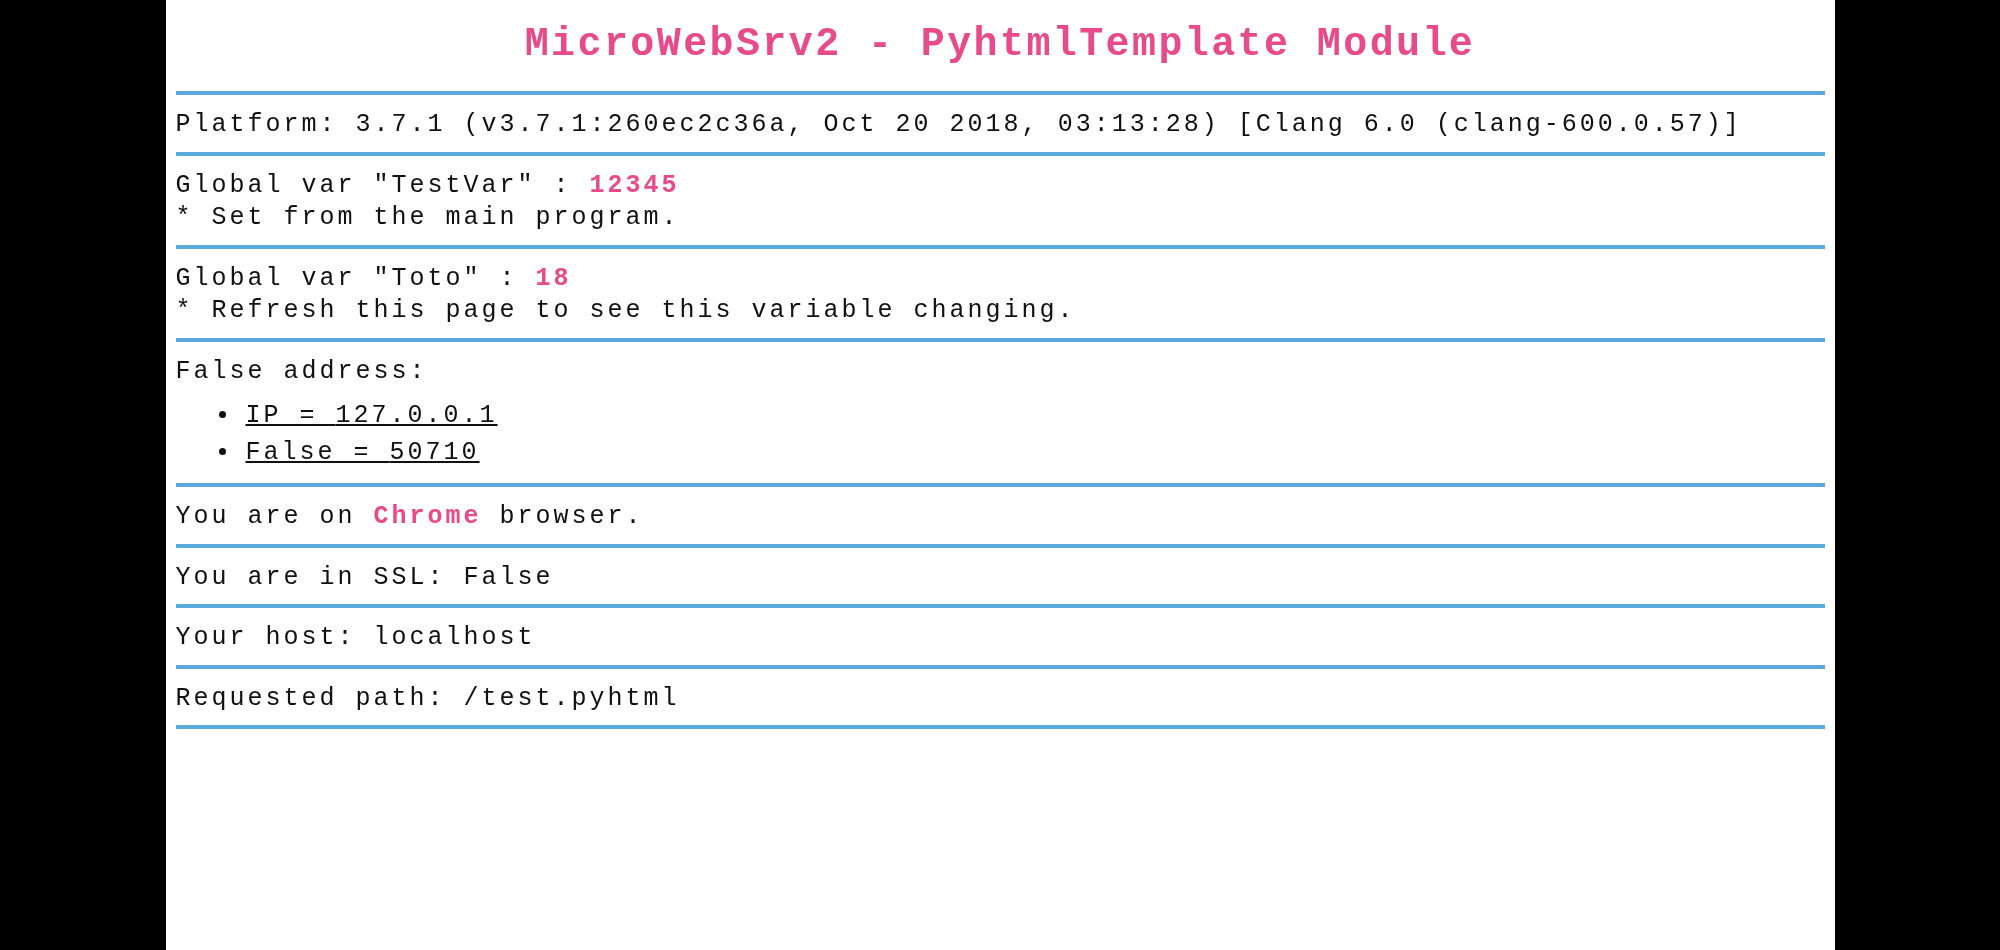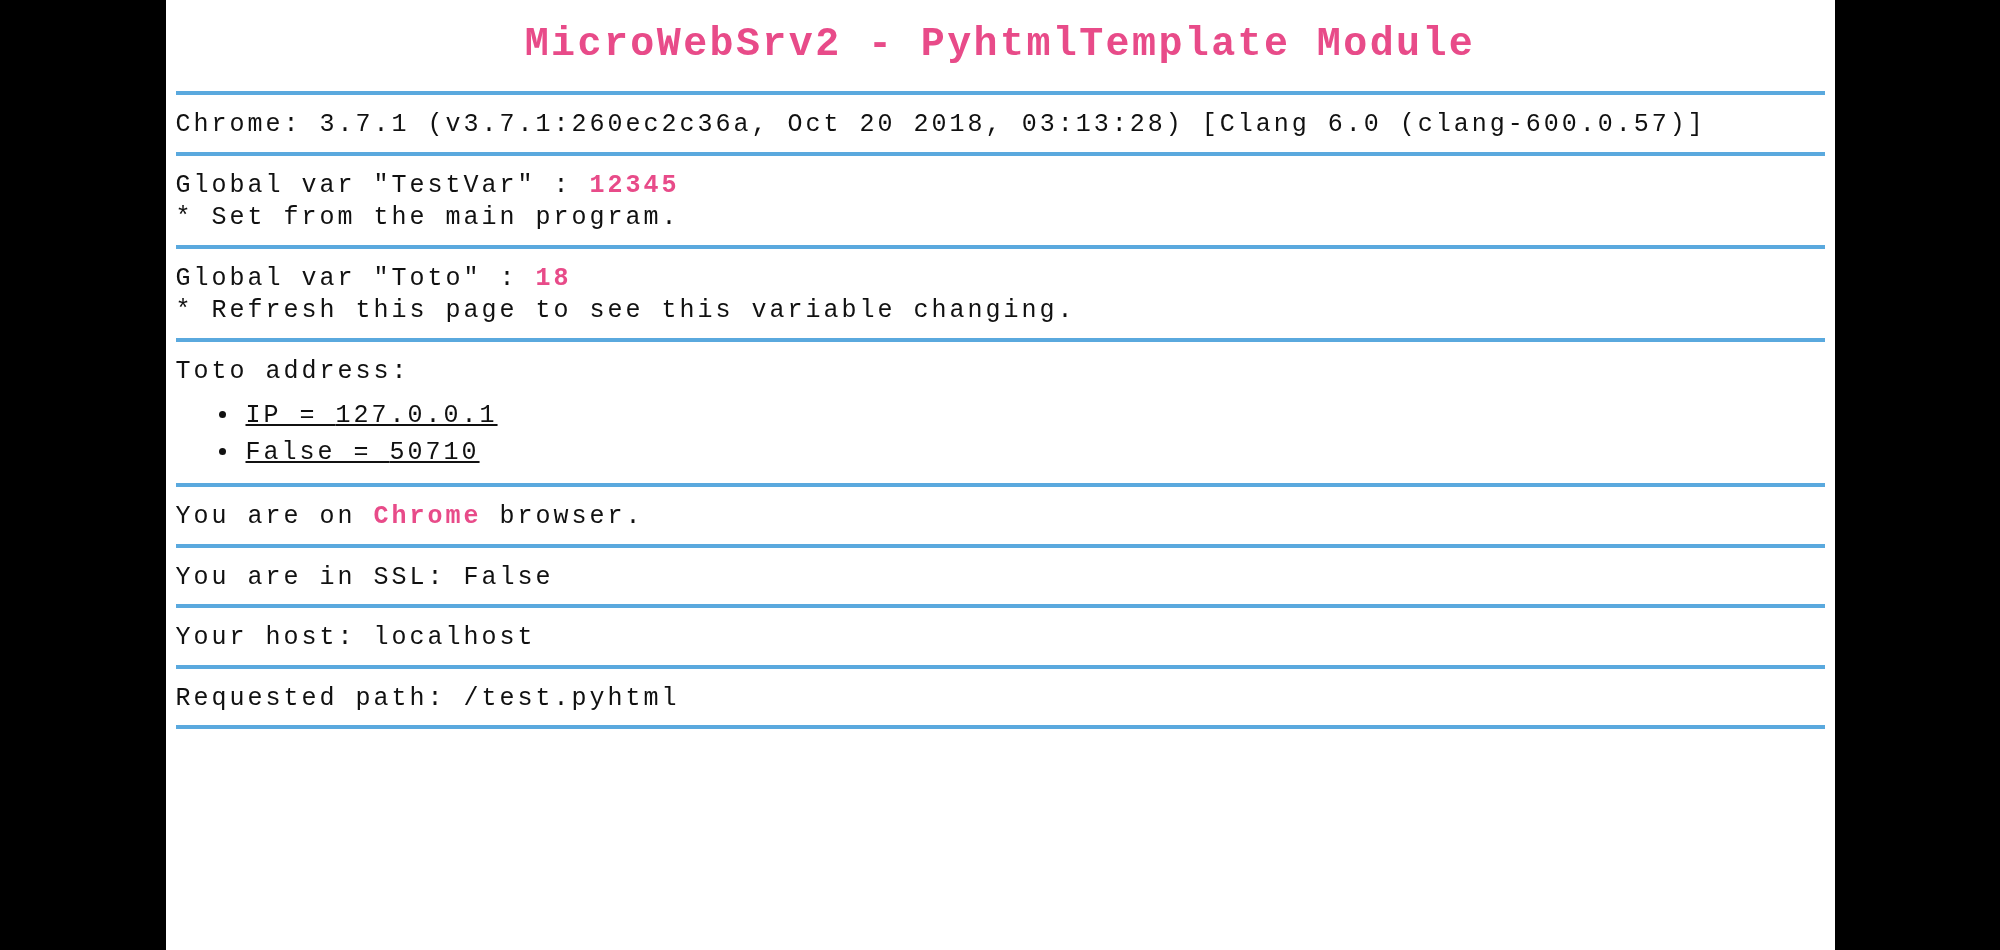--- a/index.html
+++ b/index.html
@@ -67,41 +67,41 @@
 </head>
 <body>
 
 <div class="page">
 
   <h1>MicroWebSrv2 - PyhtmlTemplate Module</h1>
 
   <hr class="rule">
 
   <div class="block">
-    <div class="line"><span>Chrome: </span><span>3.7.1 (v3.7.1:260ec2c36a, Oct 20 2018, 03:13:28) [Clang 6.0 (clang-600.0.57)]</span></div>
+    <div class="line"><span>Platform: </span><span>3.7.1 (v3.7.1:260ec2c36a, Oct 20 2018, 03:13:28) [Clang 6.0 (clang-600.0.57)]</span></div>
   </div>
 
   <hr class="rule">
 
   <div class="block">
     <div class="line"><span>Global var "TestVar" : </span><span class="pink">12345</span></div>
     <div class="line">* Set from the main program.</div>
   </div>
 
   <hr class="rule">
 
   <div class="block">
     <div class="line"><span>Global var "Toto" : </span><span class="pink">18</span></div>
     <div class="line">* Refresh this page to see this variable changing.</div>
   </div>
 
   <hr class="rule">
 
   <div class="block">
-    <div class="line">Toto address:</div>
+    <div class="line">False address:</div>
     <ul class="addr">
       <li><span>IP = </span><span>127.0.0.1</span></li>
       <li><span>False = </span><span>50710</span></li>
     </ul>
   </div>
 
   <hr class="rule">
 
   <div class="block">
     <div class="line"><span>You are on </span><span class="pink">Chrome</span><span> browser.</span></div>

